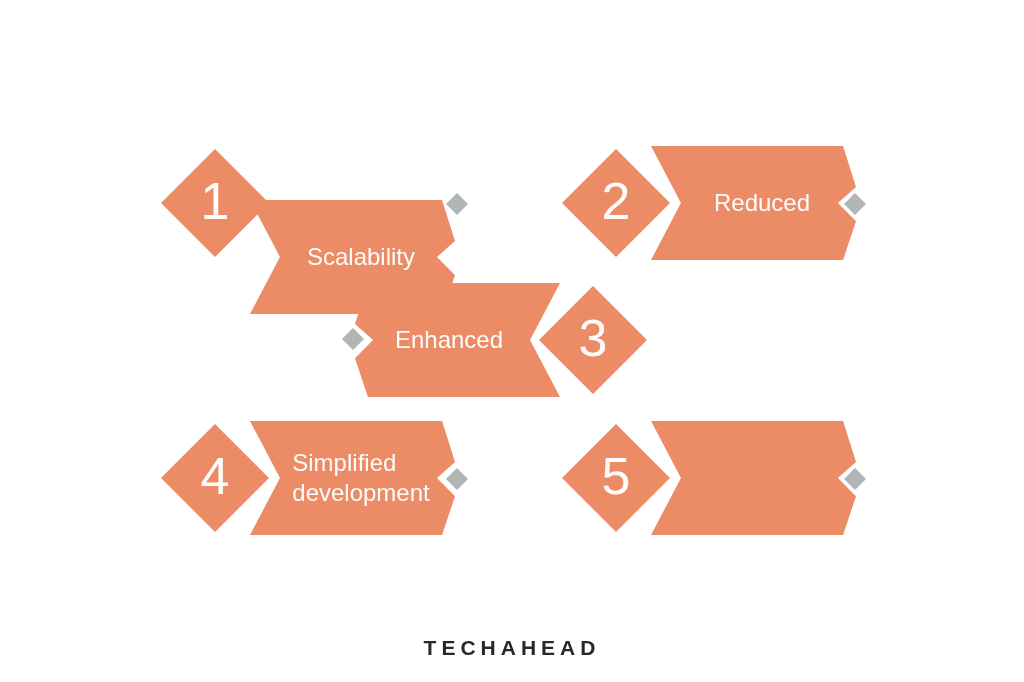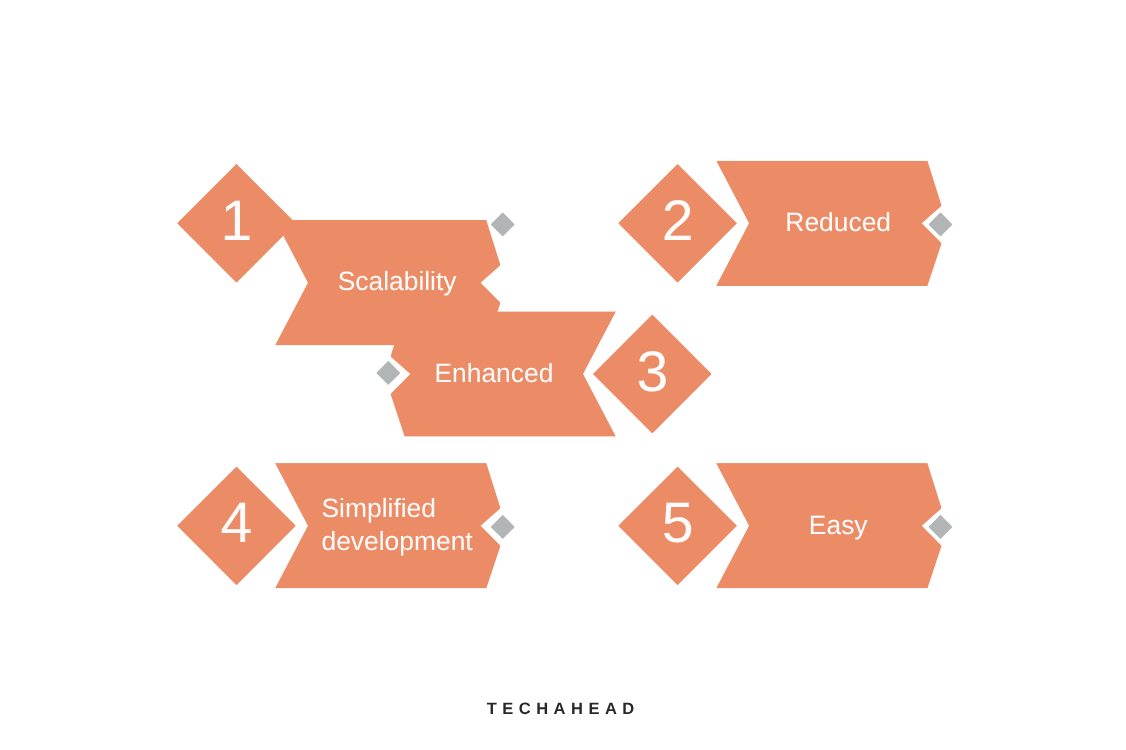--- a/index.html
+++ b/index.html
@@ -66,21 +66,21 @@
     height: 22px;
     background: var(--connector, #B2B5B6);
     clip-path: polygon(50% 0%, 100% 50%, 50% 100%, 0% 50%);
   }
   .logo {
     position: absolute;
     left: 50%;
     top: 636px;
     transform: translateX(-50%);
     color: var(--logo, #28272B);
-    font-size: 15px;
+    font-size: 21px;
     font-weight: 700;
     letter-spacing: 5px;
     white-space: nowrap;
   }
 </style>
 </head>
 <body>
 
 <div id="canvas">
 
@@ -133,21 +133,20 @@
     </div>
     <div class="connector" style="left:446px; top:468px;"></div>
   </div>
 
   <div class="step">
     <div class="diamond" style="left:562px; top:424px;">
       <span class="step-number">5</span>
     </div>
     <div class="banner point-right" style="left:651px; top:421px;">
       <div class="banner-text">
-        <div>Easy</div>
       </div>
     </div>
     <div class="connector" style="left:844px; top:468px;"></div>
   </div>
 
   <div class="logo">TECHAHEAD</div>
 
 </div>
 
 </body></html>

